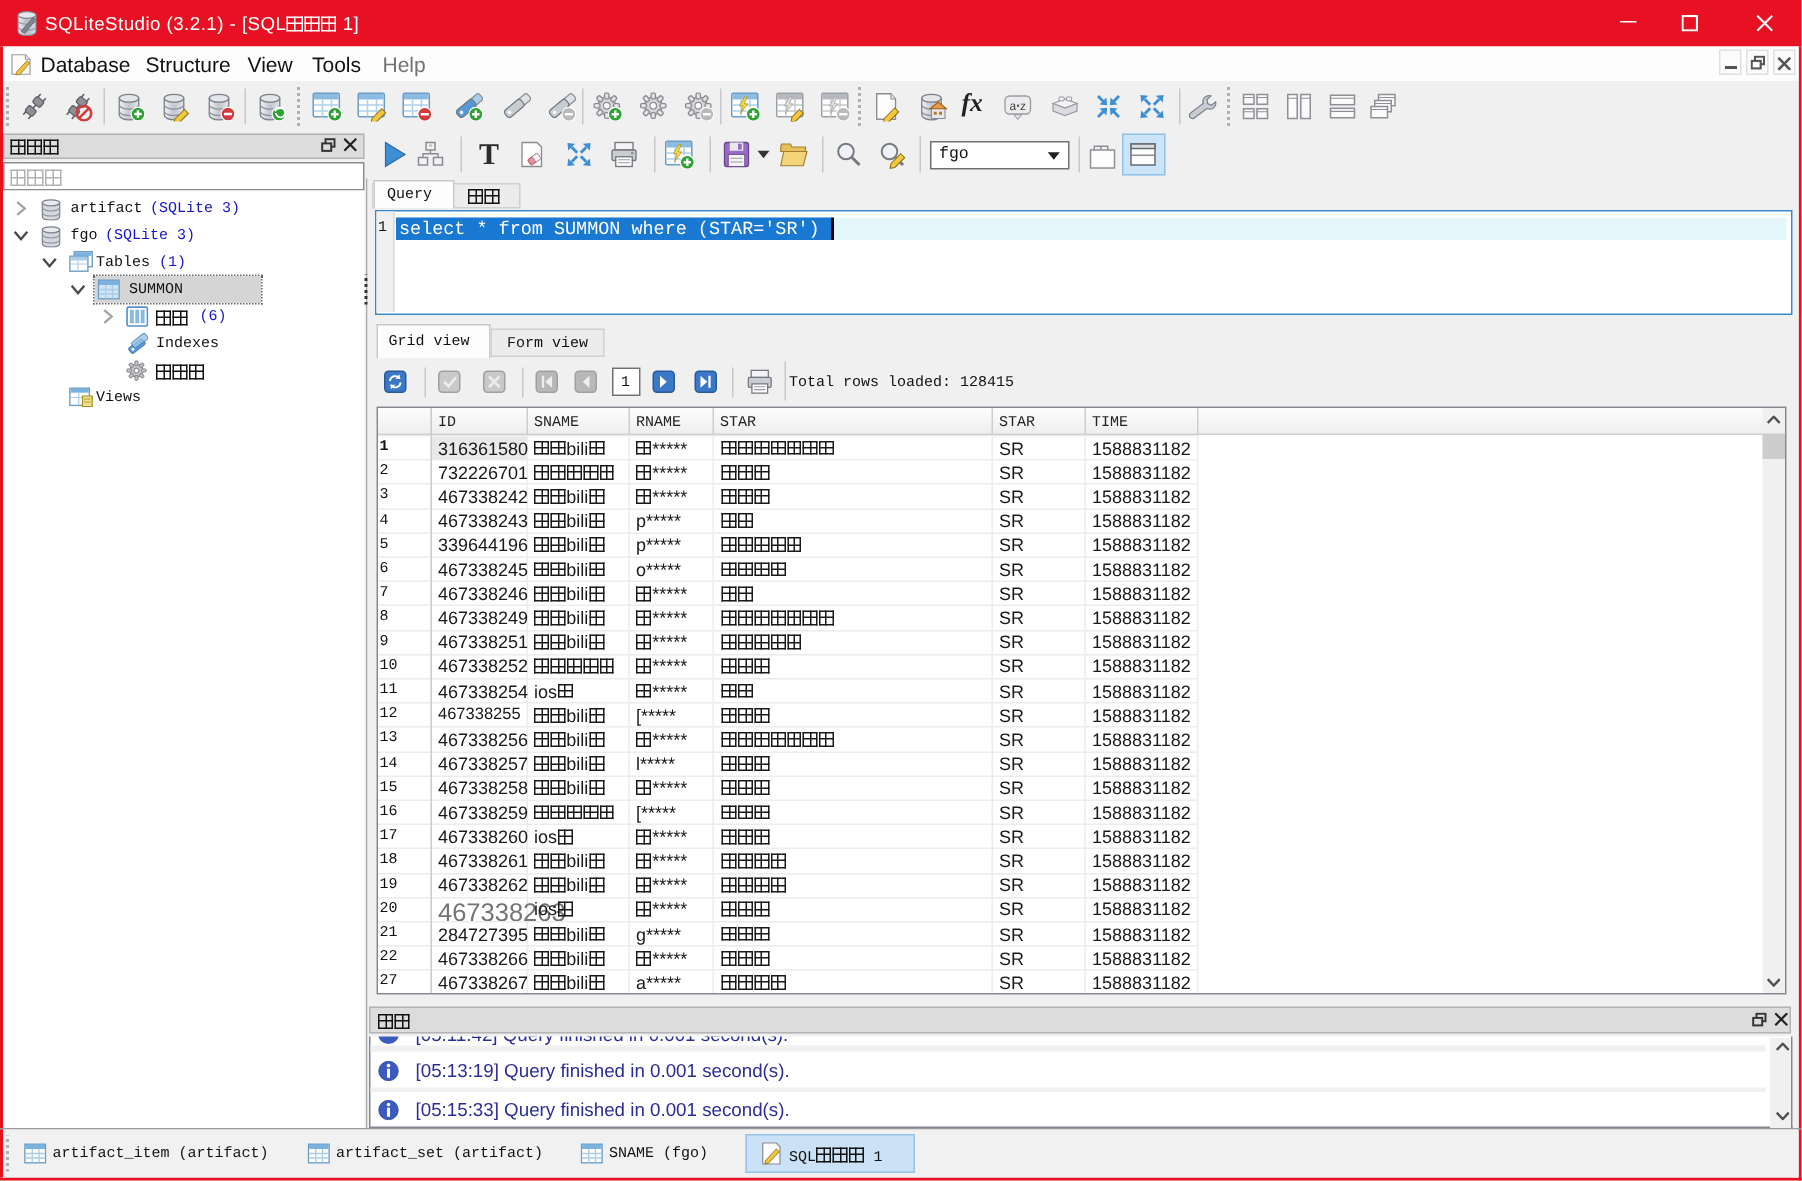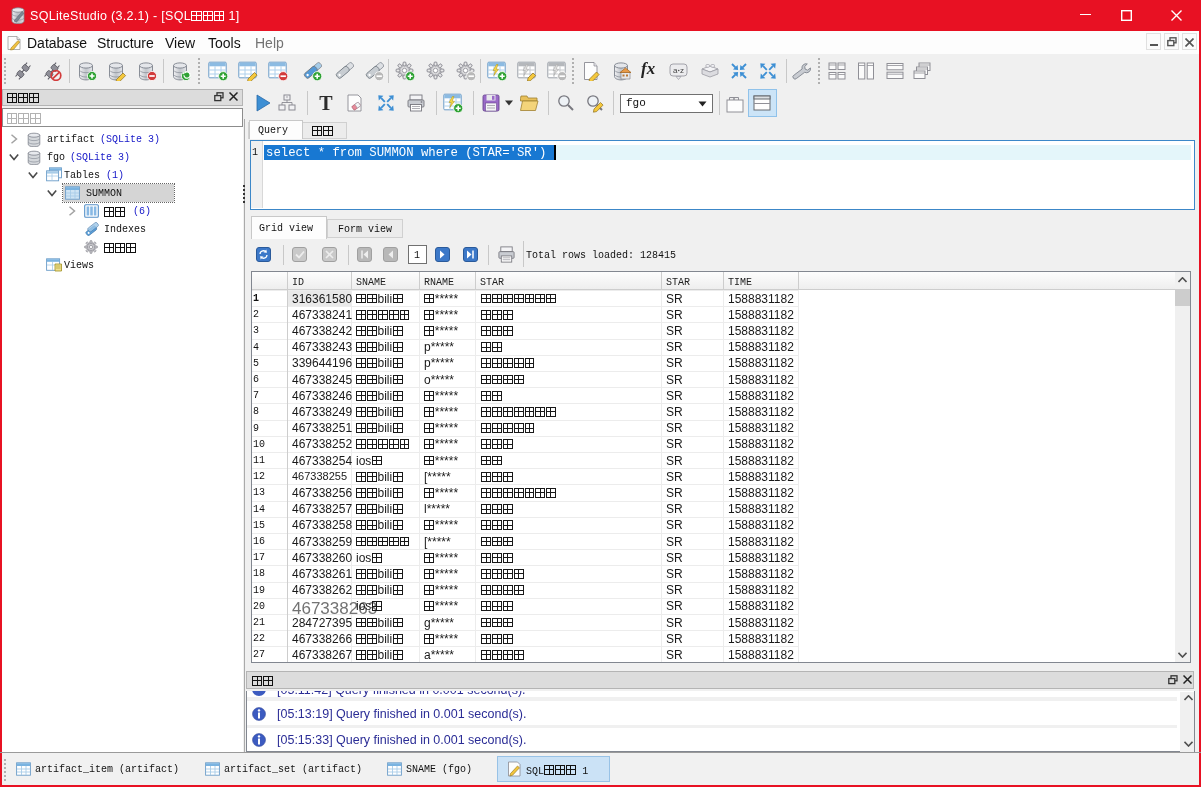--- a/index.html
+++ b/index.html
@@ -677,21 +677,21 @@
 <div class="a" style="left:288px;top:291.0px;width:63px;height:15.2px;background:#e9e9e9"></div>
 <div class="a" style="left:253px;top:293.0px;font-size:10px;font-family:'Liberation Mono',monospace;font-weight:bold;color:#111">1</div>
 <div class="a" style="left:292px;top:291.5px;font-size:12px;color:#191919">316361580</div>
 <div class="a" style="left:356px;top:291.5px;font-size:12px;color:#191919"><i class="c"></i><i class="c"></i>bili<i class="c"></i></div>
 <div class="a" style="left:424px;top:291.5px;font-size:12px;color:#191919"><i class="c"></i>*****</div>
 <div class="a" style="left:481px;top:291.5px;font-size:12px;color:#191919"><i class="c"></i><i class="c"></i><i class="c"></i><i class="c"></i><i class="c"></i><i class="c"></i><i class="c"></i></div>
 <div class="a" style="left:666px;top:291.5px;font-size:12px;color:#191919">SR</div>
 <div class="a" style="left:728px;top:291.5px;font-size:12px;color:#191919">1588831182</div>
 <div class="a" style="left:252px;top:306.2px;width:546px;height:1px;background:#ececec"></div>
 <div class="a" style="left:253px;top:309.2px;font-size:10px;font-family:'Liberation Mono',monospace;font-weight:normal;color:#111">2</div>
-<div class="a" style="left:292px;top:307.7px;font-size:12px;color:#191919">467338241</div>
+<div class="a" style="left:292px;top:307.7px;font-size:12px;color:#191919">732226701</div>
 <div class="a" style="left:356px;top:307.7px;font-size:12px;color:#191919"><i class="c"></i><i class="c"></i><i class="c"></i><i class="c"></i><i class="c"></i></div>
 <div class="a" style="left:424px;top:307.7px;font-size:12px;color:#191919"><i class="c"></i>*****</div>
 <div class="a" style="left:481px;top:307.7px;font-size:12px;color:#191919"><i class="c"></i><i class="c"></i><i class="c"></i></div>
 <div class="a" style="left:666px;top:307.7px;font-size:12px;color:#191919">SR</div>
 <div class="a" style="left:728px;top:307.7px;font-size:12px;color:#191919">1588831182</div>
 <div class="a" style="left:252px;top:322.4px;width:546px;height:1px;background:#ececec"></div>
 <div class="a" style="left:253px;top:325.4px;font-size:10px;font-family:'Liberation Mono',monospace;font-weight:normal;color:#111">3</div>
 <div class="a" style="left:292px;top:323.9px;font-size:12px;color:#191919">467338242</div>
 <div class="a" style="left:356px;top:323.9px;font-size:12px;color:#191919"><i class="c"></i><i class="c"></i>bili<i class="c"></i></div>
 <div class="a" style="left:424px;top:323.9px;font-size:12px;color:#191919"><i class="c"></i>*****</div>

